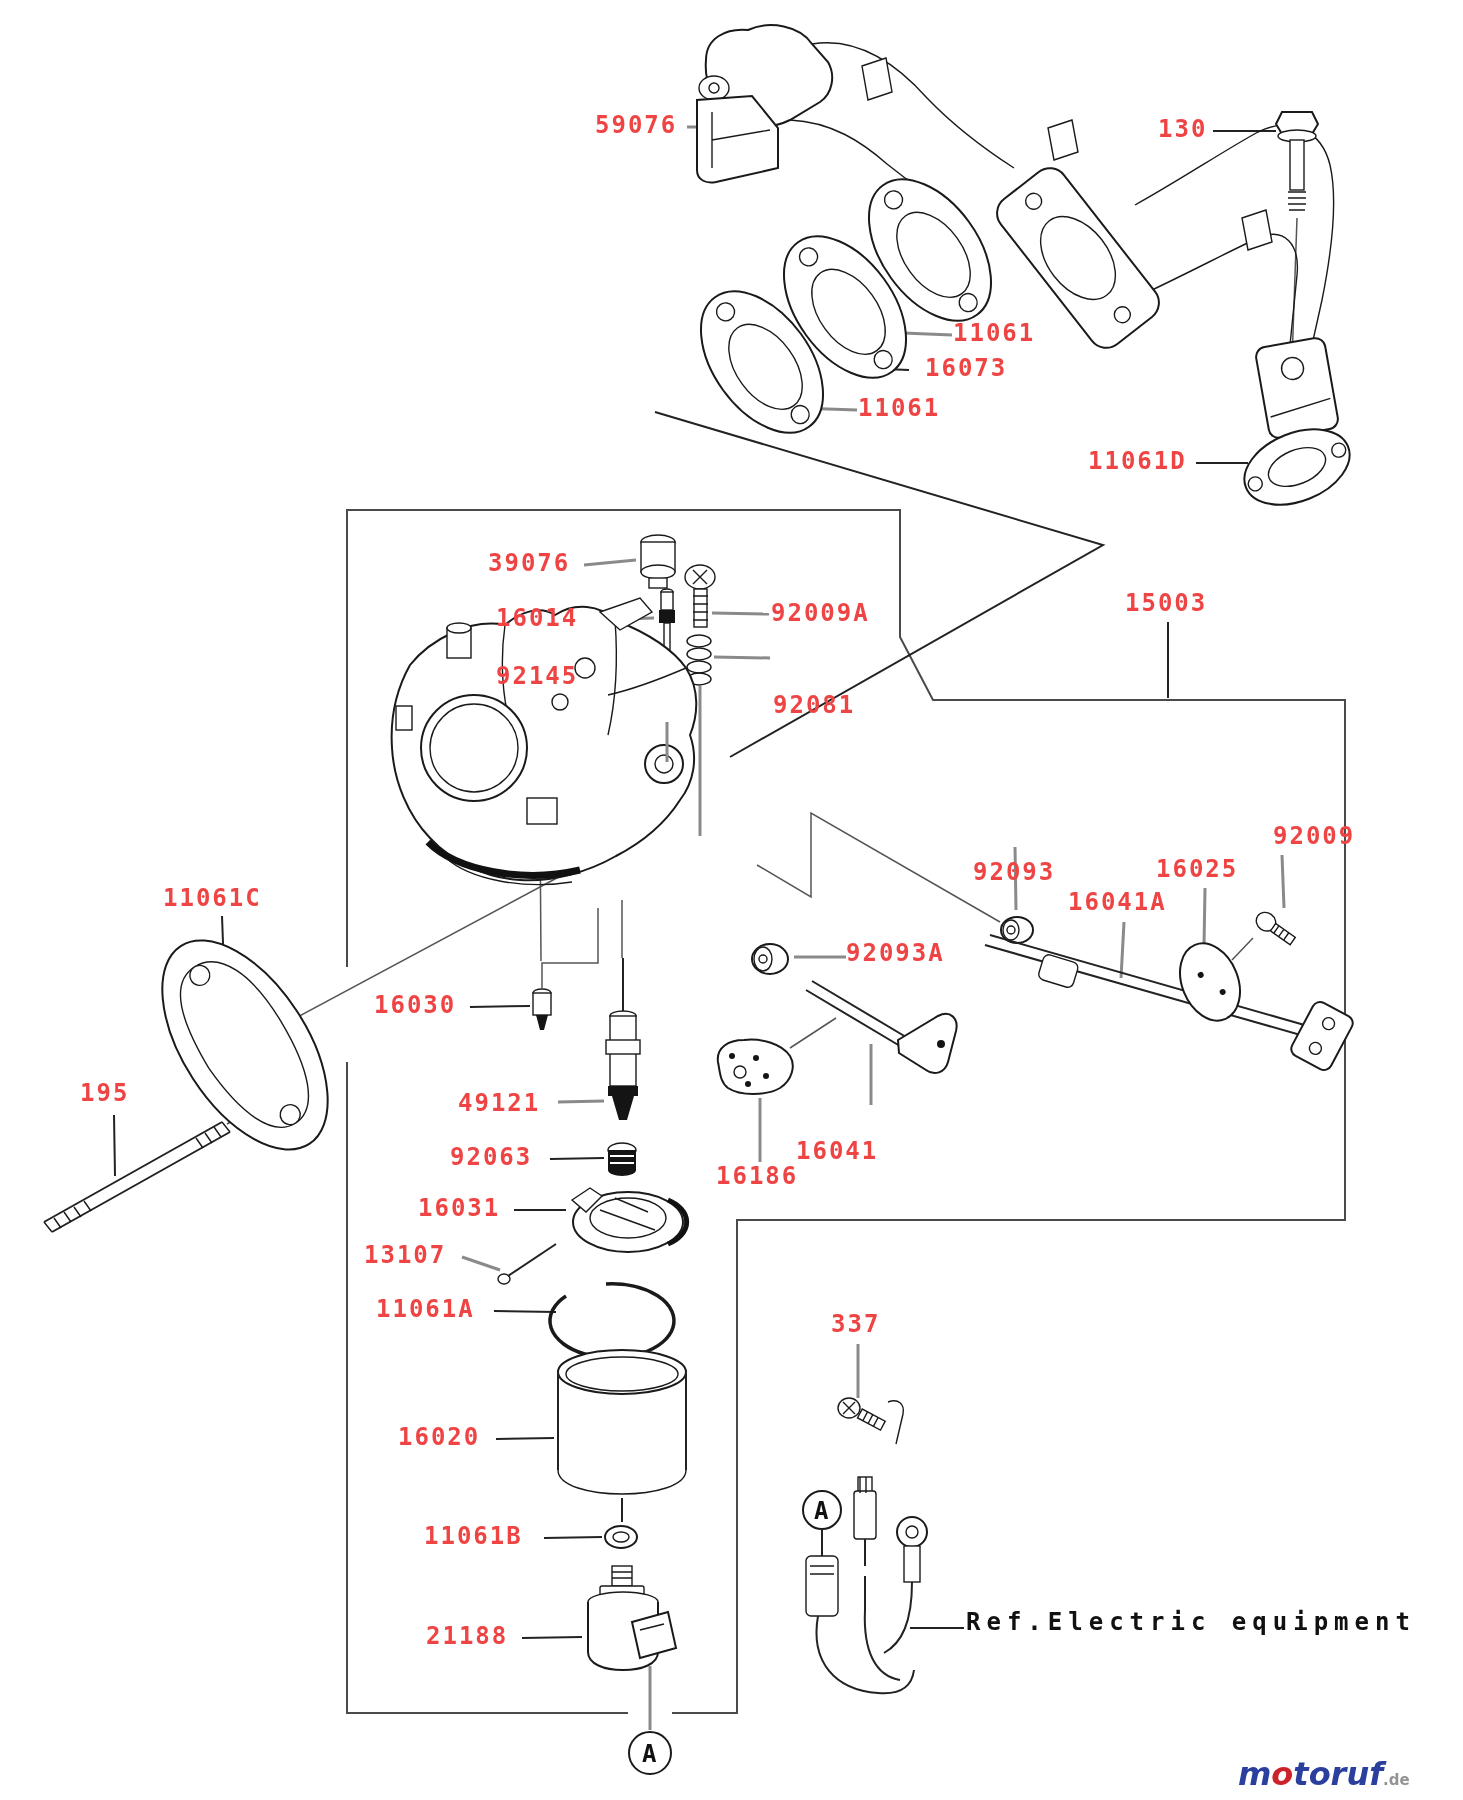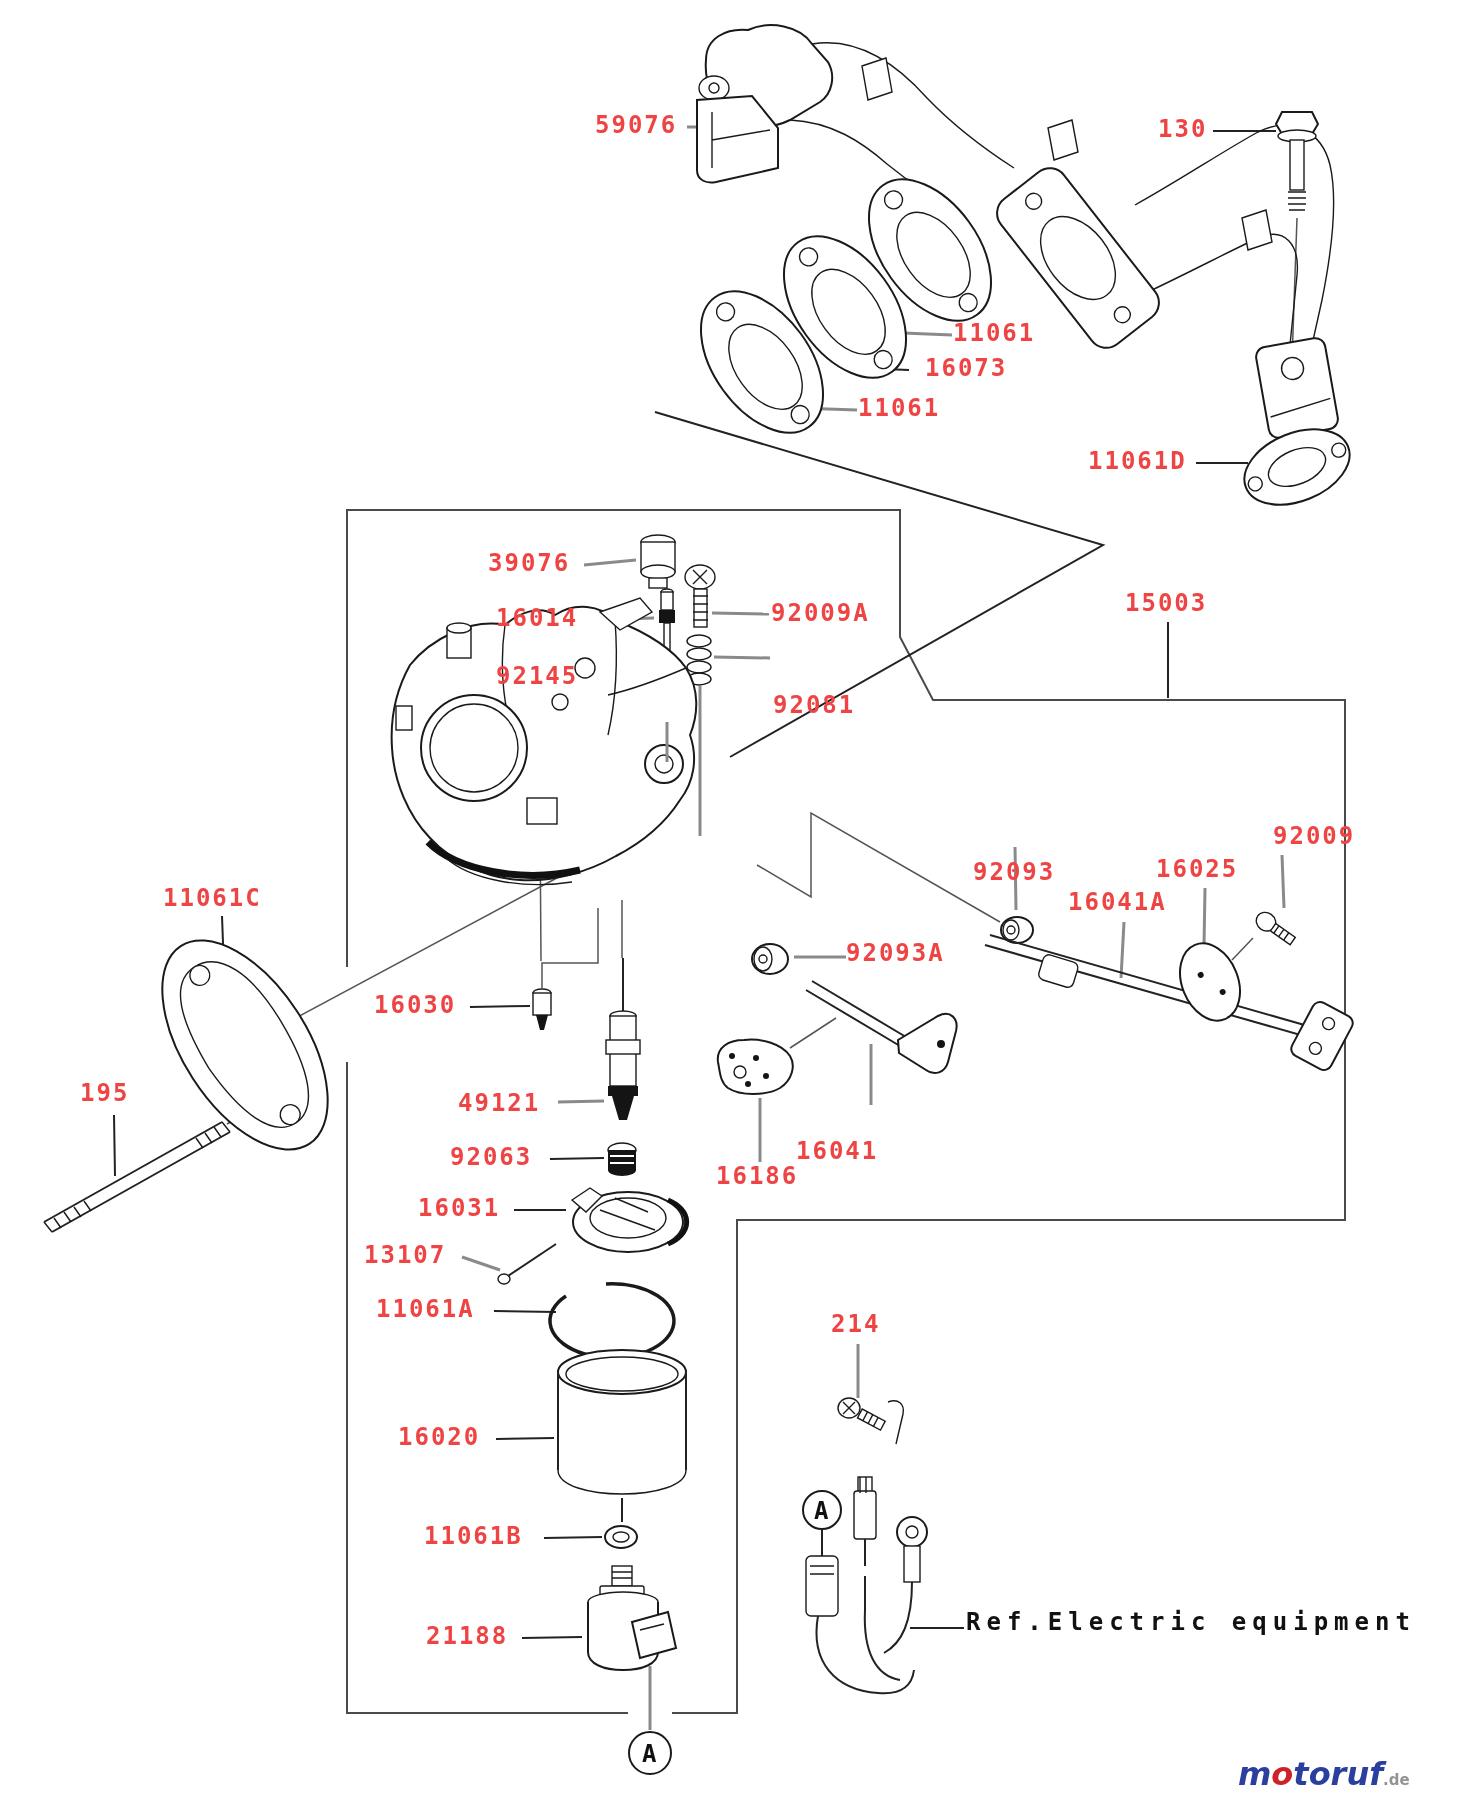--- a/index.html
+++ b/index.html
@@ -358,21 +358,21 @@
     <div class="lbl" style="left: 80px; top: 1081px;">195</div>
     <div class="lbl" style="left: 374px; top: 993px;">16030</div>
     <div class="lbl" style="left: 458px; top: 1091px;">49121</div>
     <div class="lbl" style="left: 450px; top: 1145px;">92063</div>
     <div class="lbl" style="left: 418px; top: 1196px;">16031</div>
     <div class="lbl" style="left: 364px; top: 1243px;">13107</div>
     <div class="lbl" style="left: 376px; top: 1297px;">11061A</div>
     <div class="lbl" style="left: 398px; top: 1425px;">16020</div>
     <div class="lbl" style="left: 424px; top: 1524px;">11061B</div>
     <div class="lbl" style="left: 426px; top: 1624px;">21188</div>
-    <div class="lbl" style="left: 831px; top: 1312px;">214</div>
+    <div class="lbl" style="left: 831px; top: 1312px;">337</div>
     <div class="lbl" style="left: 941px; top: 860px; margin-left: 32px;">92093</div>
     <div class="lbl" style="left: 846px; top: 941px;">92093A</div>
     <div class="lbl" style="left: 1068px; top: 890px;">16041A</div>
     <div class="lbl" style="left: 1156px; top: 857px;">16025</div>
     <div class="lbl" style="left: 1273px; top: 824px;">92009</div>
     <div class="lbl" style="left: 796px; top: 1107px; margin-top: 32px;">16041</div>
     <div class="lbl" style="left: 716px; top: 1164px;">16186</div>
   </div>
 
 </body></html>

